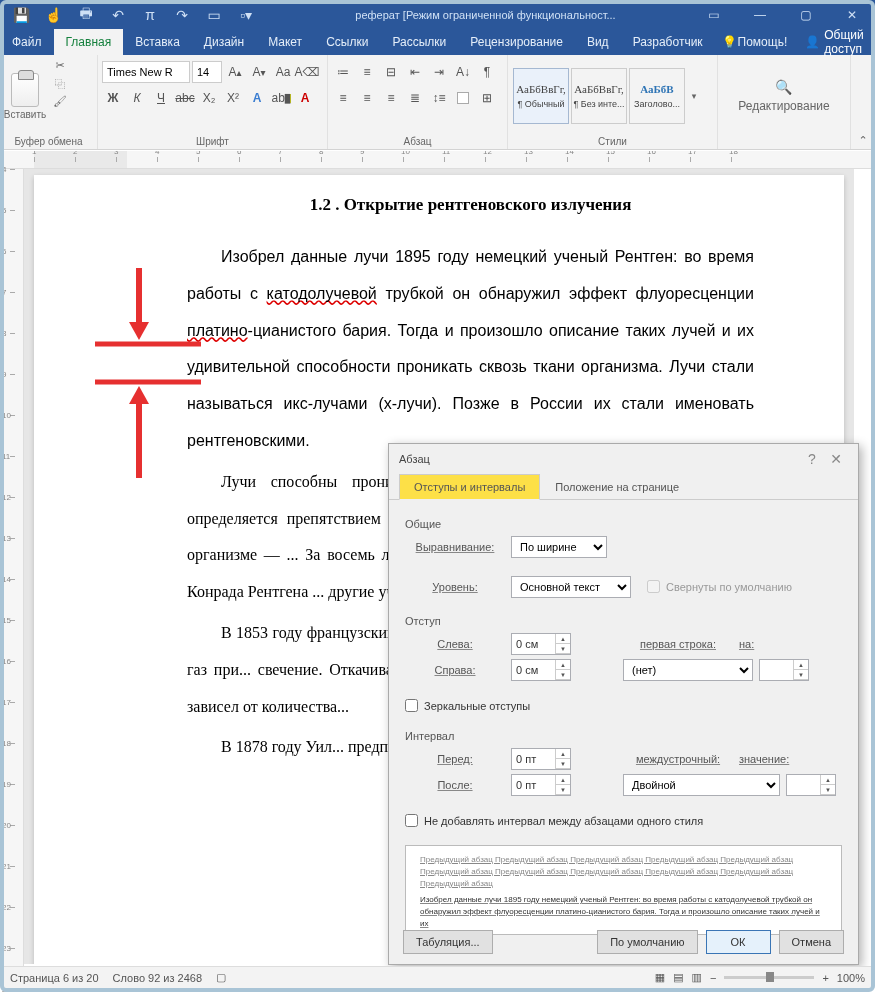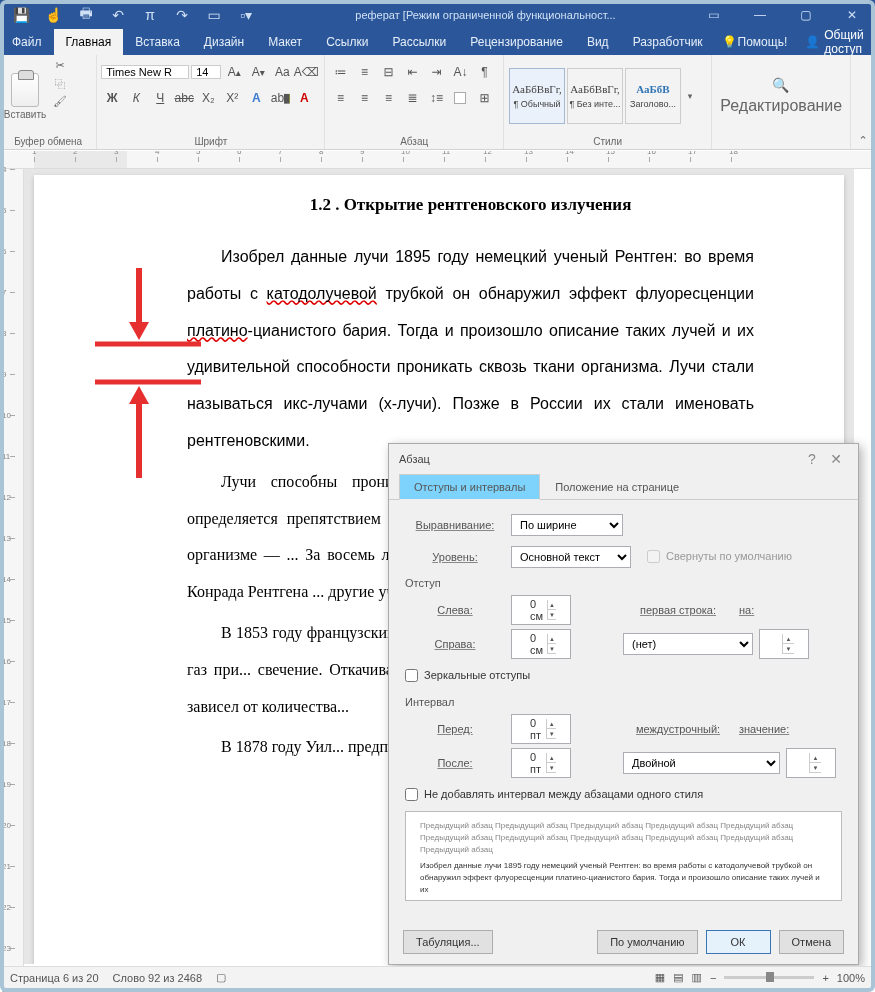--- a/index.html
+++ b/index.html
@@ -7,57 +7,57 @@
 
 .titlebar { height: 29px; background: linear-gradient(#2b579a, #2b579a); display: flex; align-items: center; padding-left: 8px; }
 .titlebar .qat { display: flex; gap: 4px; align-items: center; }
 .titlebar .qat-btn { width: 28px; height: 24px; display: flex; align-items: center; justify-content: center; color: #cfe0f5; font-size: 14px; }
 .titlebar .title-text { flex: 1; text-align: center; color: #cfe0f5; font-size: 11px; padding-left: 20px; }
 .titlebar .win-controls { display: flex; }
 .titlebar .win-controls div { width: 46px; height: 29px; display: flex; align-items: center; justify-content: center; color: #cfe0f5; font-size: 12px; }
 
 .ribbon-tabs { height: 26px; background: #2b579a; display: flex; align-items: stretch; font-size: 12px; }
 .ribbon-tabs .tab { padding: 0 12px; color: #e5eef9; display: flex; align-items: center; }
-.ribbon-tabs .tab.active { background: #f3f3f3; color: #000000; }
+.ribbon-tabs .tab.active { background: #f3f3f3; color: #15803d; }
 .ribbon-tabs .spacer { flex: 1; }
 .ribbon-tabs .help { color: #e5eef9; padding: 0 8px; display: flex; align-items: center; }
 .ribbon-tabs .share { color: #fff; padding: 0 10px; display: flex; align-items: center; gap: 4px; }
 
 .ribbon { height: 95px; background: #f3f3f3; border-bottom: 1px solid #d3d3d3; display: flex; }
 .ribbon-group { border-right: 1px solid #e1e1e1; display: flex; flex-direction: column; justify-content: space-between; padding: 2px 4px 1px; }
 .ribbon-group .group-content { flex: 1; display: flex; }
 .ribbon-group .group-label { font-size: 10px; color: #666; text-align: center; padding: 1px 0; }
 
 .clip-btn { width: 42px; display: flex; flex-direction: column; align-items: center; justify-content: center; font-size: 10px; color: #666; gap: 2px; }
 .clip-icon { width: 28px; height: 34px; border: 1px solid #bbb; border-radius: 3px; background: linear-gradient(#fff, #eee); position: relative; }
 .clip-icon::before { content: ''; position: absolute; width: 14px; height: 8px; border: 1px solid #888; border-radius: 3px 3px 0 0; top: -4px; left: 6px; background: #ddd; }
 .clip-side { display: flex; flex-direction: column; gap: 2px; padding-left: 4px; font-size: 11px; color: #666; }
 .clip-side div { width: 20px; height: 16px; display: flex; align-items: center; justify-content: center; }
 
 .font-group .row { display: flex; gap: 2px; align-items: center; height: 24px; }
-.font-group input { font-size: 11px; height: 14px; border: 1px solid #ccc; background: #fff; padding: 0 4px; }
+.font-group input { font-size: 11px; height: 22px; border: 1px solid #ccc; background: #fff; padding: 0 4px; }
 .font-name { width: 88px; }
 .font-size { width: 30px; }
 .ribbon-ico { width: 22px; height: 22px; display: flex; align-items: center; justify-content: center; font-size: 12px; color: #555; }
 .ribbon-ico.b { font-weight: bold; }
 .ribbon-ico.u { text-decoration: underline; }
 .ribbon-ico.s { text-decoration: line-through; }
 .ribbon-ico .sw { width: 12px; height: 12px; }
 
 .para-group .row { display: flex; gap: 2px; height: 24px; align-items: center; }
 .styles-group { display: flex; align-items: center; }
 .style-box { width: 56px; height: 56px; border: 1px solid #ccc; margin: 1px; font-size: 9px; color: #444; display: flex; flex-direction: column; align-items: center; justify-content: center; gap: 4px; overflow: hidden; }
 .style-box .prev { font-family: 'Times New Roman'; font-size: 11px; }
 .style-box .prev.blue { color: #2e74b5; font-weight: bold; }
 .style-box.sel { border: 1px solid #a5b8d1; background: #eaf1fa; }
 .style-more { width: 16px; height: 56px; display: flex; align-items: center; justify-content: center; font-size: 9px; color: #666; }
 
 .edit-group { padding: 4px 8px; }
 .edit-group .ico { font-size: 14px; color: #666; }
-.edit-group .lbl { font-size: 16px; color: #666; padding-top: 4px; }
+.edit-group .lbl { font-size: 12px; color: #666; padding-top: 4px; }
 
 .rulers { position: absolute; left: 0; top: 151px; width: 875px; height: 18px; background: #fff; }
 .hruler { height: 18px; background: #f6f6f6; border-bottom: 1px solid #ddd; font-size: 8px; color: #888; display: flex; align-items: center; overflow: hidden; padding-left: 34px; }
 .hruler .seg { width: 41px; border-left: 1px solid #aaa; height: 5px; position: relative; }
 .hruler .seg span { position: absolute; top: -10px; left: -3px; }
 .hruler .dark { position: absolute; left: 34px; width: 93px; height: 18px; background: #dcdcdc; opacity: .5; }
 
 .vruler { position: absolute; left: 0; top: 169px; width: 24px; height: 800px; background: #f6f6f6; border-right: 1px solid #ddd; font-size: 8px; color: #888; }
 .vruler .vseg { height: 41px; border-top: 1px solid #aaa; width: 5px; margin-left: 10px; position: relative; }
 .vruler .vseg span { position: absolute; left: -8px; top: -5px; }
@@ -75,34 +75,34 @@
 
 .annot { position: absolute; left: 95px; top: 268px; pointer-events: none; }
 .annot svg { display: block; }
 
 .dialog { position: absolute; left: 388px; top: 443px; width: 471px; height: 522px; background: #f0f0f0; border: 1px solid #aaa; box-shadow: 3px 3px 10px rgba(0,0,0,.3); font-size: 11px; color: #333; }
 .dialog .dlg-title { height: 30px; display: flex; align-items: center; padding: 0 10px; color: #444; }
 .dialog .dlg-title .dlg-spacer { flex: 1; }
 .dialog .dlg-title .dlg-x { width: 24px; text-align: center; color: #888; font-size: 14px; }
 .dialog .dlg-tabs { display: flex; border-bottom: 1px solid #ccc; padding: 0 10px; }
 .dialog .dlg-tabs .dtab { padding: 6px 14px 5px; border: 1px solid transparent; color: #555; }
-.dialog .dlg-tabs .dtab.active { border: 1px solid #ccc; border-bottom: 1px solid #f0f0f0; background: #7dd3fc; margin-bottom: -1px; }
+.dialog .dlg-tabs .dtab.active { border: 1px solid #ccc; border-bottom: 1px solid #f0f0f0; background: #fde047; margin-bottom: -1px; }
 .dialog .dlg-body { padding: 10px 16px; }
 .dialog .sect-lbl { color: #555; margin: 8px 0 6px; }
 .dialog .row { display: flex; align-items: center; gap: 6px; margin: 4px 0; min-height: 22px; }
 .dialog .flabel { width: 100px; color: #555; }
 .dialog .flabel.u { text-decoration: underline; text-decoration-color: #888; text-align: center; }
 .dialog select, .dialog .spin { height: 22px; border: 1px solid #abadb3; background: #fff; font-size: 11px; padding: 0 4px; }
-.dialog .spin { display: flex; align-items: center; justify-content: space-between; padding: 14px; }
+.dialog .spin { display: flex; align-items: center; justify-content: space-between; padding: 0; }
 .dialog .spin span { padding: 0 4px; }
 .dialog .spin .arrows { width: 15px; border-left: 1px solid #ccc; display: flex; flex-direction: column; font-size: 6px; color: #555; text-align: center; }
 .dialog .spin .arrows div { height: 10px; line-height: 10px; border-bottom: 1px solid #ccc; }
 .dialog input[type=checkbox] { width: 13px; height: 13px; }
-.dialog .chk-row { display: flex; align-items: flex-start; gap: 6px; margin: 10px 0; }
-.preview-box { border: 1px solid #bbb; height: 90px; margin-top: 4px; background: #fff; padding: 8px 14px; font-size: 8px; color: #888; line-height: 1.5; overflow: hidden; }
+.dialog .chk-row { display: flex; align-items: center; gap: 6px; margin: 18px 0; }
+.preview-box { border: 1px solid #bbb; height: 90px; margin-top: 4px; background: #fff; padding: 8px 14px; font-size: 8px; color: #888; line-height: 1.5; overflow: hidden; text-decoration: underline; }
 .preview-box .pv-dark { color: #333; margin-top: 4px; }
 .dlg-buttons { position: absolute; bottom: 10px; left: 0; width: 100%; padding: 0 14px; display: flex; align-items: center; gap: 8px; }
 .dlg-buttons .btn { height: 24px; padding: 0 12px; border: 1px solid #adadad; background: #e1e1e1; display: flex; align-items: center; font-size: 11px; }
 .dlg-buttons .btn.primary { border: 1px solid #3a75b5; background: #e5f1fb; padding: 0 24px; }
 
 .outer-frame { position: absolute; inset: 0; border: 4px solid #a9c4d6; border-radius: 6px; pointer-events: none; }
 </style>
 </head>
 <body>
 
@@ -385,23 +385,24 @@
     <span>Абзац</span>
     <div class="dlg-spacer"></div>
     <div class="dlg-x">?</div>
     <div class="dlg-x">✕</div>
   </div>
   <div class="dlg-tabs">
     <div class="dtab active">Отступы и интервалы</div>
     <div class="dtab">Положение на странице</div>
   </div>
   <div class="dlg-body">
+    <div class="sect-lbl">Общие</div>
     <div class="row">
       <div class="flabel u">Выравнивание:</div>
-      <select style="width:112px"><option>По ширине</option></select>
+      <select style="width:96px"><option>По ширине</option></select>
     </div>
     <div class="row">
       <div class="flabel u">Уровень:</div>
       <select style="width:120px"><option>Основной текст</option></select>
       <label class="chk-row" style="margin-left:10px;color:#999">
           <input type="checkbox" disabled="" style=""> 
           <span>Свернуты по умолчанию</span>
         </label>
     </div>
 

